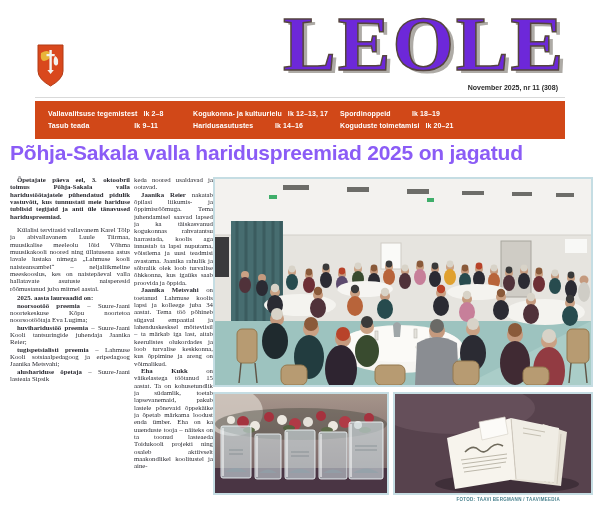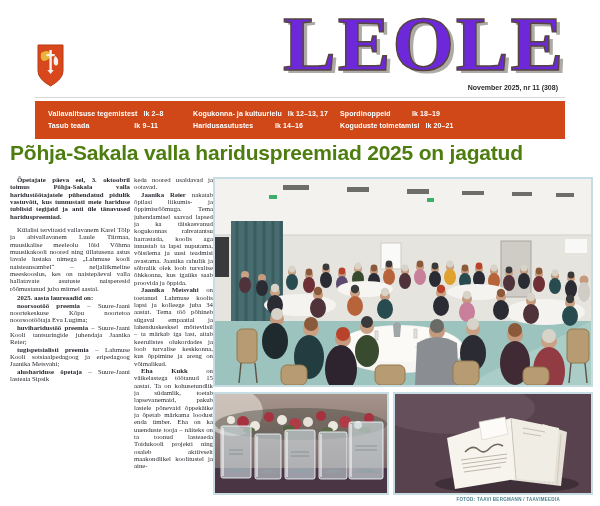--- a/index.html
+++ b/index.html
@@ -37,21 +37,21 @@
   .toc-row { display:flex; justify-content:space-between; height:12px; align-items:center; }
   .toc-label, .toc-pages {
     font-family:"Liberation Sans", sans-serif; font-size:7px; font-weight:bold;
     color:#ffffff; white-space:nowrap; letter-spacing:0.1px;
   }
   .toc-pages { margin-left:6px; }
   
   .headline {
     position:absolute; left:10px; top:141px; width:582px;
     font-family:"Liberation Sans", sans-serif; font-size:21px; font-weight:bold;
-    letter-spacing:-0.2px; color:#4d7c0f; white-space:nowrap;
+    letter-spacing:-0.2px; color:#8b5cf6; white-space:nowrap;
   }
   
   .textcol {
     position:absolute; top:176px; height:330px; overflow:hidden;
     font-size:6.8px; line-height:7.35px; color:#2b2b32; text-align:justify;
   }
   .col1 { left:10px;  width:120px; }
   .col2 { left:134px; width:79px; }
   .textcol p { text-indent:7px; }
   .textcol p.noindent { text-indent:0; }

